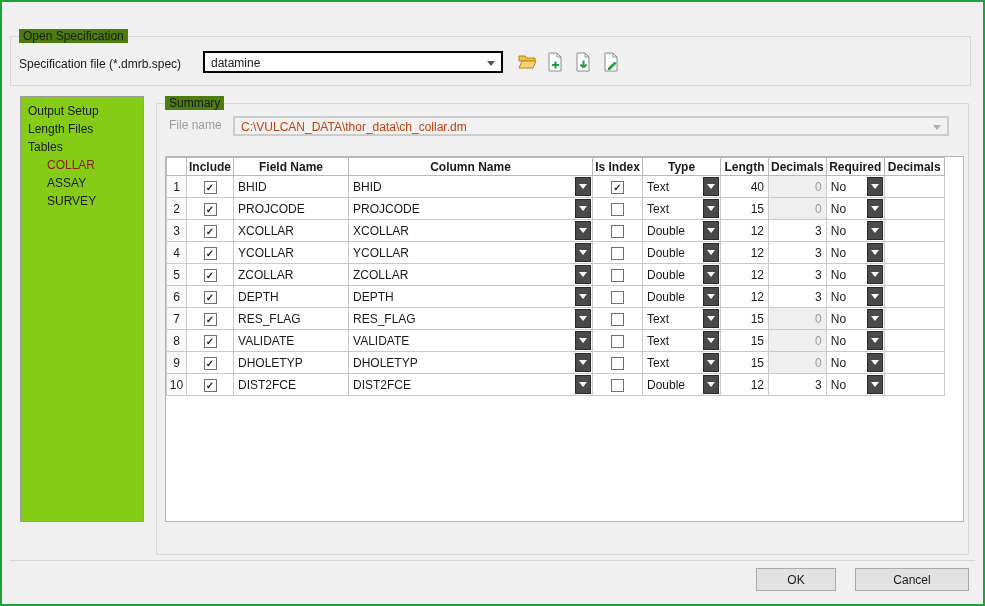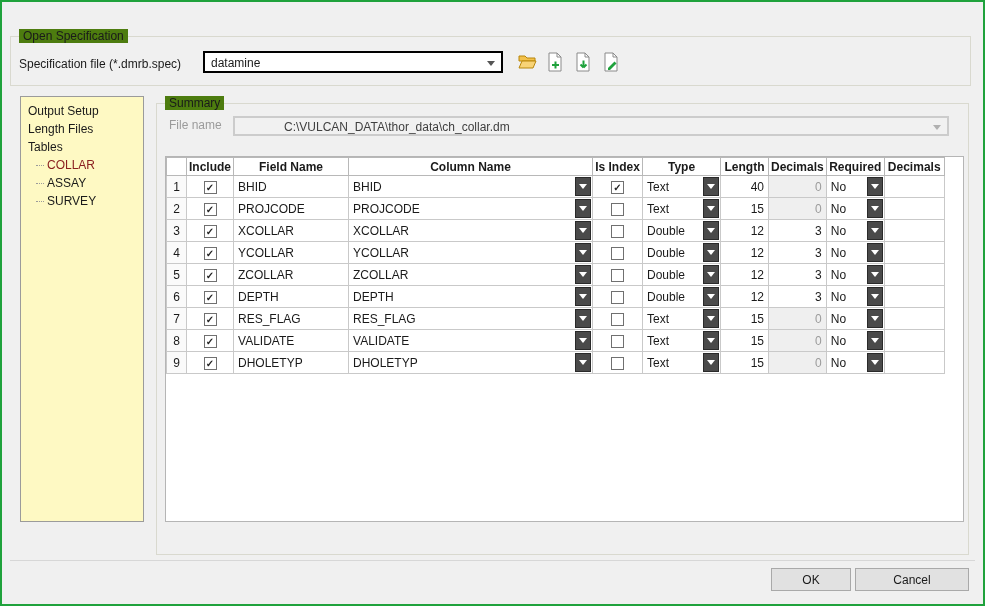--- a/index.html
+++ b/index.html
@@ -44,31 +44,31 @@
     white-space: nowrap; overflow: hidden;
   }
   .combo .combo-arrow {
     position: absolute; right: 6px; top: 8px; width: 0; height: 0;
     border-left: 4px solid transparent; border-right: 4px solid transparent;
     border-top: 5px solid #555;
   }
   .spec-combo { left: 192px; top: 14px; width: 300px; height: 22px; }
 
   .combo.disabled { background: #f1f1f1; border-color: #cccccc; }
-  .combo.disabled .combo-text { color: #404040; line-height: 18px; margin-left: 43px; }
+  .combo.disabled .combo-text { color: #c2410c; line-height: 18px; }
   .combo.disabled .combo-arrow { border-top-color: #b0b0b0; top: 7px; }
 
   .icon-row { position: absolute; left: 505px; top: 14px; display: flex; gap: 6px; }
   .icon-btn { width: 22px; height: 22px; border: none; background: transparent; padding: 1px; }
   .icon-btn svg { width: 20px; height: 20px; display: block; }
 
   
   .tree-panel {
     position: absolute; left: 18px; top: 94px; width: 124px; height: 426px;
-    background: #fef9c3; border: 1px solid #9b9b9b; padding: 5px 0;
+    background: #84cc16; border: 1px solid #9b9b9b; padding: 5px 0;
   }
   .tree-item { height: 18px; line-height: 18px; padding-left: 7px; white-space: nowrap; }
   .tree-item.child { padding-left: 15px; }
   .tree-dash {
     display: inline-block; width: 8px; height: 1px;
     border-top: 1px dotted #9b9b9b; vertical-align: middle; margin-right: 3px;
   }
   .tree-item.selected .tree-label { color: #8b2020; }
 
   
@@ -113,21 +113,21 @@
     border: 1px solid #707070; background: #fff; vertical-align: middle;
     line-height: 12px; text-align: center; font-size: 10px; color: #222;
   }
   .checkbox.checked::before { content: "✓"; font-weight: bold; }
 
   
   .separator {
     position: absolute; left: 8px; right: 8px; top: 558px;
     border-top: 1px solid #d7d7d7;
   }
-  .button-row { position: absolute; right: 14px; top: 566px; display: flex; gap: 4px; }
+  .button-row { position: absolute; right: 14px; top: 566px; display: flex; gap: 19px; }
   .btn {
     height: 23px; background: #e1e1e1; border: 1px solid #a9a9a9;
     font-family: "Liberation Sans", sans-serif; font-size: 12px; color: #1a1a1a;
   }
   .btn-ok { width: 80px; }
   .btn-cancel { width: 114px; }
 </style>
 </head>
 <body>
 
@@ -387,20 +387,41 @@
                 <span class="dd"></span>
               </td>
               <td class="right">15</td>
               <td class="right dim">0</td>
               <td class="combo-cell">
                 <span class="cell-text">No</span>
                 <span class="dd"></span>
               </td>
               <td></td>
             </tr>
+            <tr>
+              <td class="num">10</td>
+              <td class="center"><span class="checkbox checked"></span></td>
+              <td>DIST2FCE</td>
+              <td class="combo-cell">
+                <span class="cell-text">DIST2FCE</span>
+                <span class="dd"></span>
+              </td>
+              <td class="center"><span class="checkbox"></span></td>
+              <td class="combo-cell">
+                <span class="cell-text">Double</span>
+                <span class="dd"></span>
+              </td>
+              <td class="right">12</td>
+              <td class="right">3</td>
+              <td class="combo-cell">
+                <span class="cell-text">No</span>
+                <span class="dd"></span>
+              </td>
+              <td></td>
+            </tr>
           </tbody>
       </table>
     </div>
   </div>
 
   <div class="separator"></div>
   <div class="button-row">
     <button class="btn btn-ok">OK</button>
     <button class="btn btn-cancel">Cancel</button>
   </div>

